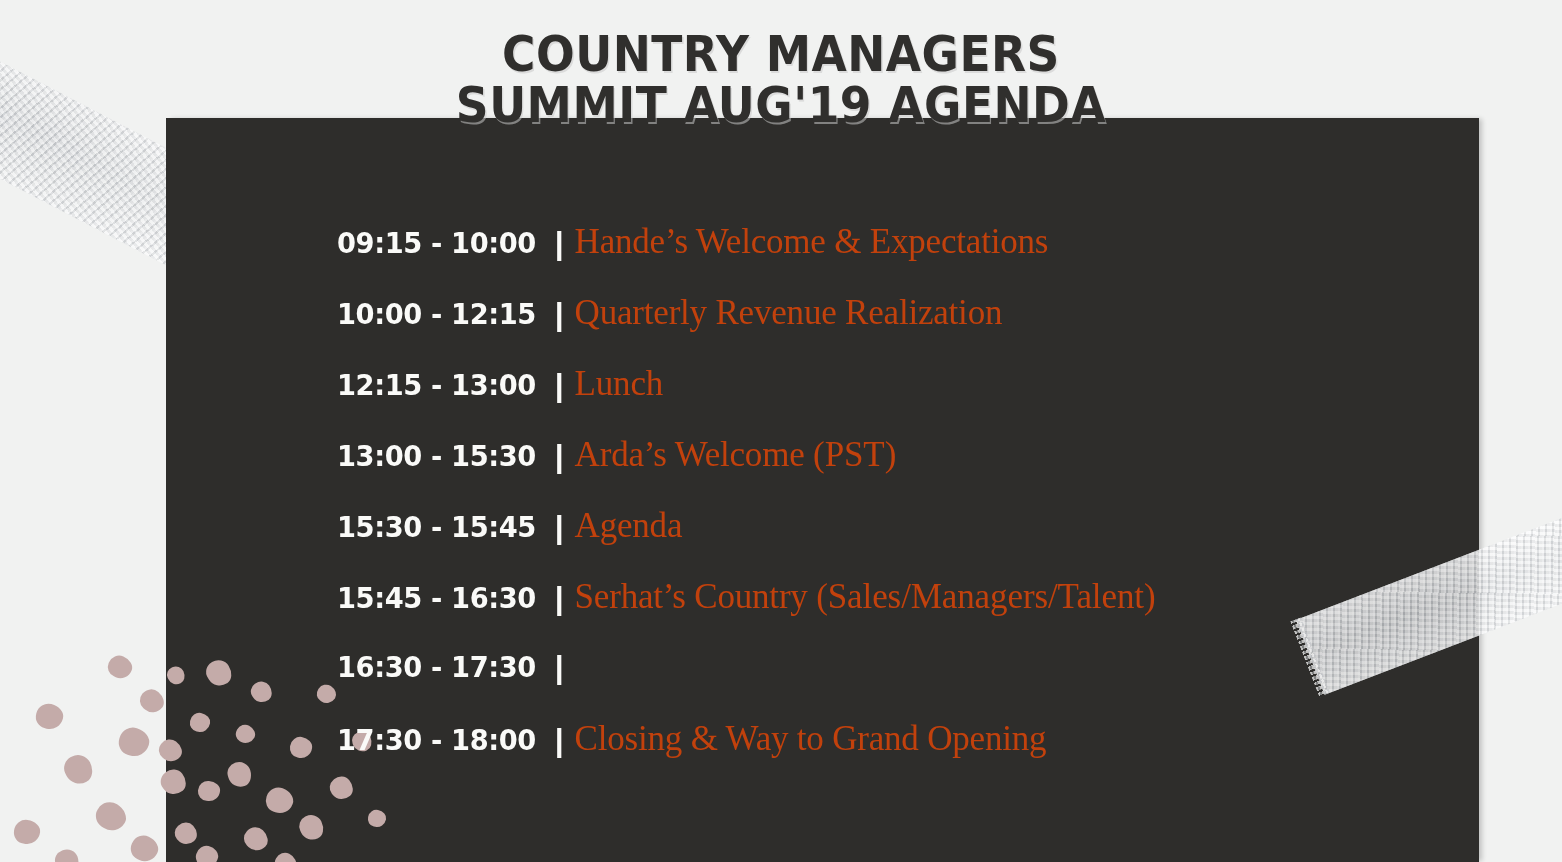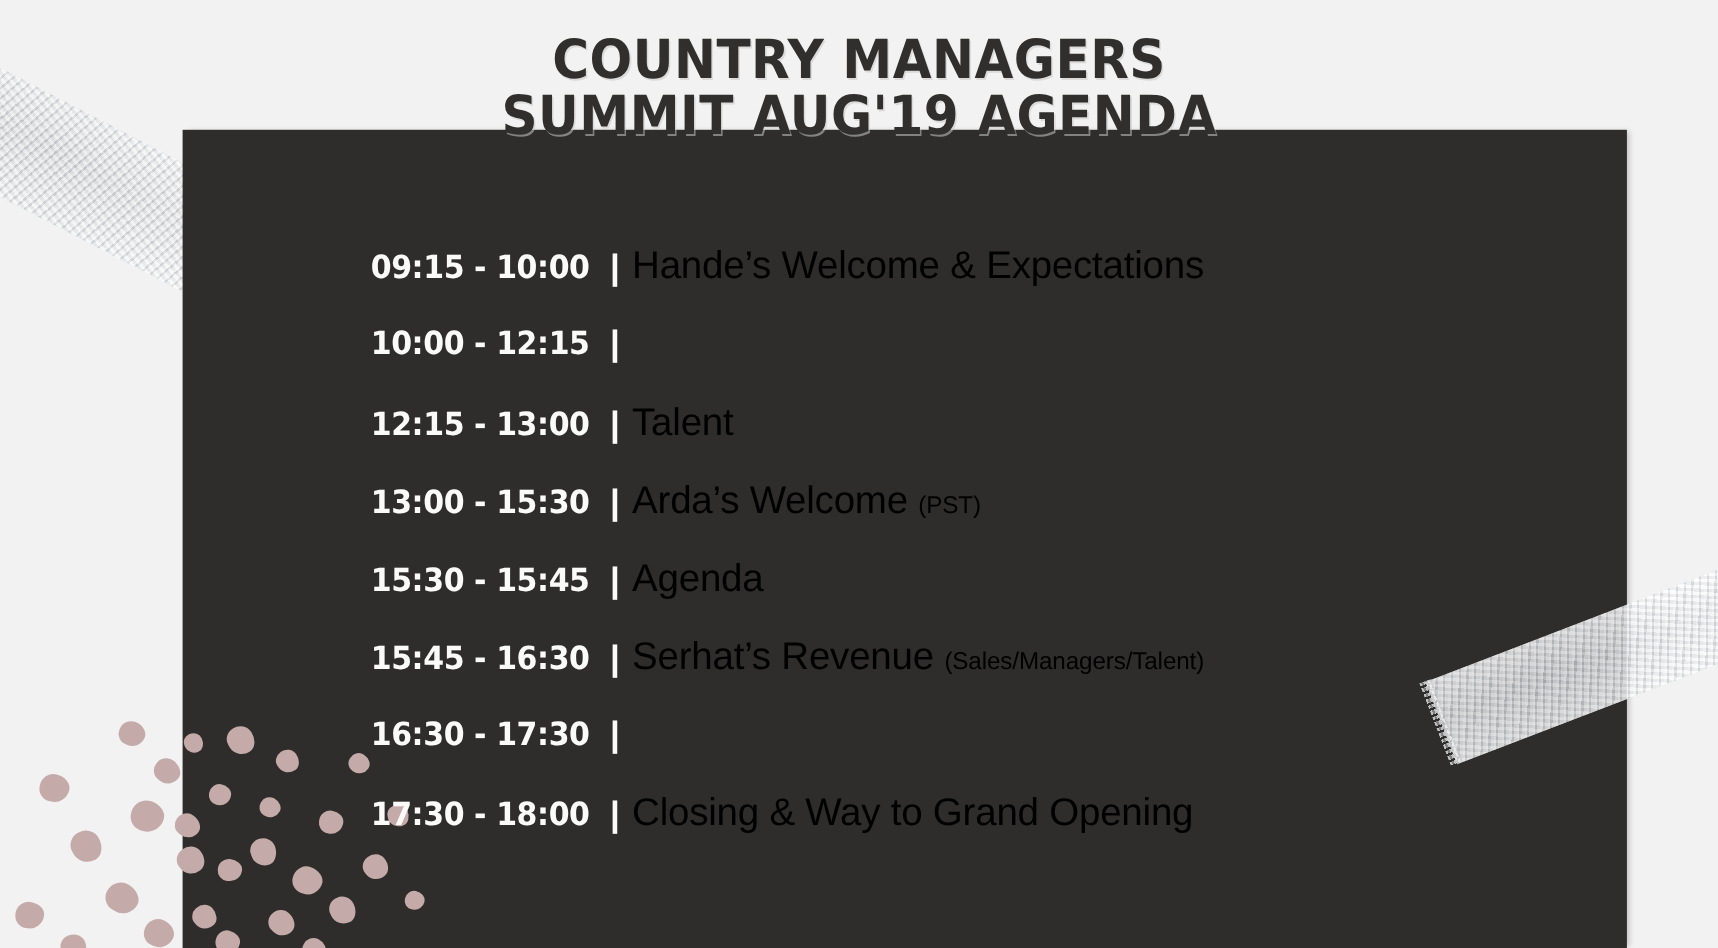--- a/index.html
+++ b/index.html
@@ -125,28 +125,28 @@
     transform-origin: left center;
   }
   .sep {
     color: #FAFAF8;
     font-weight: 700;
     font-size: 32px;
     margin: 0 11px 0 6px;
     transform: translateY(1px);
   }
   .desc {
-    color: #000000;
-    font-family: Liberation Sans, sans-serif;
+    color: #c2410c;
+    font-family: Liberation Serif, serif;
     font-weight: 400;
     font-size: 35px;
     letter-spacing: -0.2px;
   }
   .desc .note {
-    font-size: 22px;
+    font-size: 35px;
     letter-spacing: -0.1px;
   }
 </style>
 </head>
 <body>
 
 <div class="slide">
 
   <div class="tape" id="tape-top-left"></div>
 
@@ -191,40 +191,41 @@
 
   <div class="agenda" id="agenda-list">
       <div class="row">
         <span class="time">09:15 - 10:00</span>
         <span class="sep">|</span>
         <span class="desc"><span>Hande’s Welcome &amp; Expectations</span><span class="note"></span></span>
       </div>
       <div class="row">
         <span class="time">10:00 - 12:15</span>
         <span class="sep">|</span>
+        <span class="desc"><span>Quarterly Revenue Realization</span><span class="note"></span></span>
       </div>
       <div class="row">
         <span class="time">12:15 - 13:00</span>
         <span class="sep">|</span>
-        <span class="desc"><span>Talent</span><span class="note"></span></span>
+        <span class="desc"><span>Lunch</span><span class="note"></span></span>
       </div>
       <div class="row">
         <span class="time">13:00 - 15:30</span>
         <span class="sep">|</span>
         <span class="desc"><span>Arda’s Welcome </span><span class="note">(PST)</span></span>
       </div>
       <div class="row">
         <span class="time">15:30 - 15:45</span>
         <span class="sep">|</span>
         <span class="desc"><span>Agenda</span><span class="note"></span></span>
       </div>
       <div class="row">
         <span class="time">15:45 - 16:30</span>
         <span class="sep">|</span>
-        <span class="desc"><span>Serhat’s Revenue </span><span class="note">(Sales/Managers/Talent)</span></span>
+        <span class="desc"><span>Serhat’s Country </span><span class="note">(Sales/Managers/Talent)</span></span>
       </div>
       <div class="row">
         <span class="time">16:30 - 17:30</span>
         <span class="sep">|</span>
       </div>
       <div class="row">
         <span class="time">17:30 - 18:00</span>
         <span class="sep">|</span>
         <span class="desc"><span>Closing &amp; Way to Grand Opening</span><span class="note"></span></span>
       </div>

